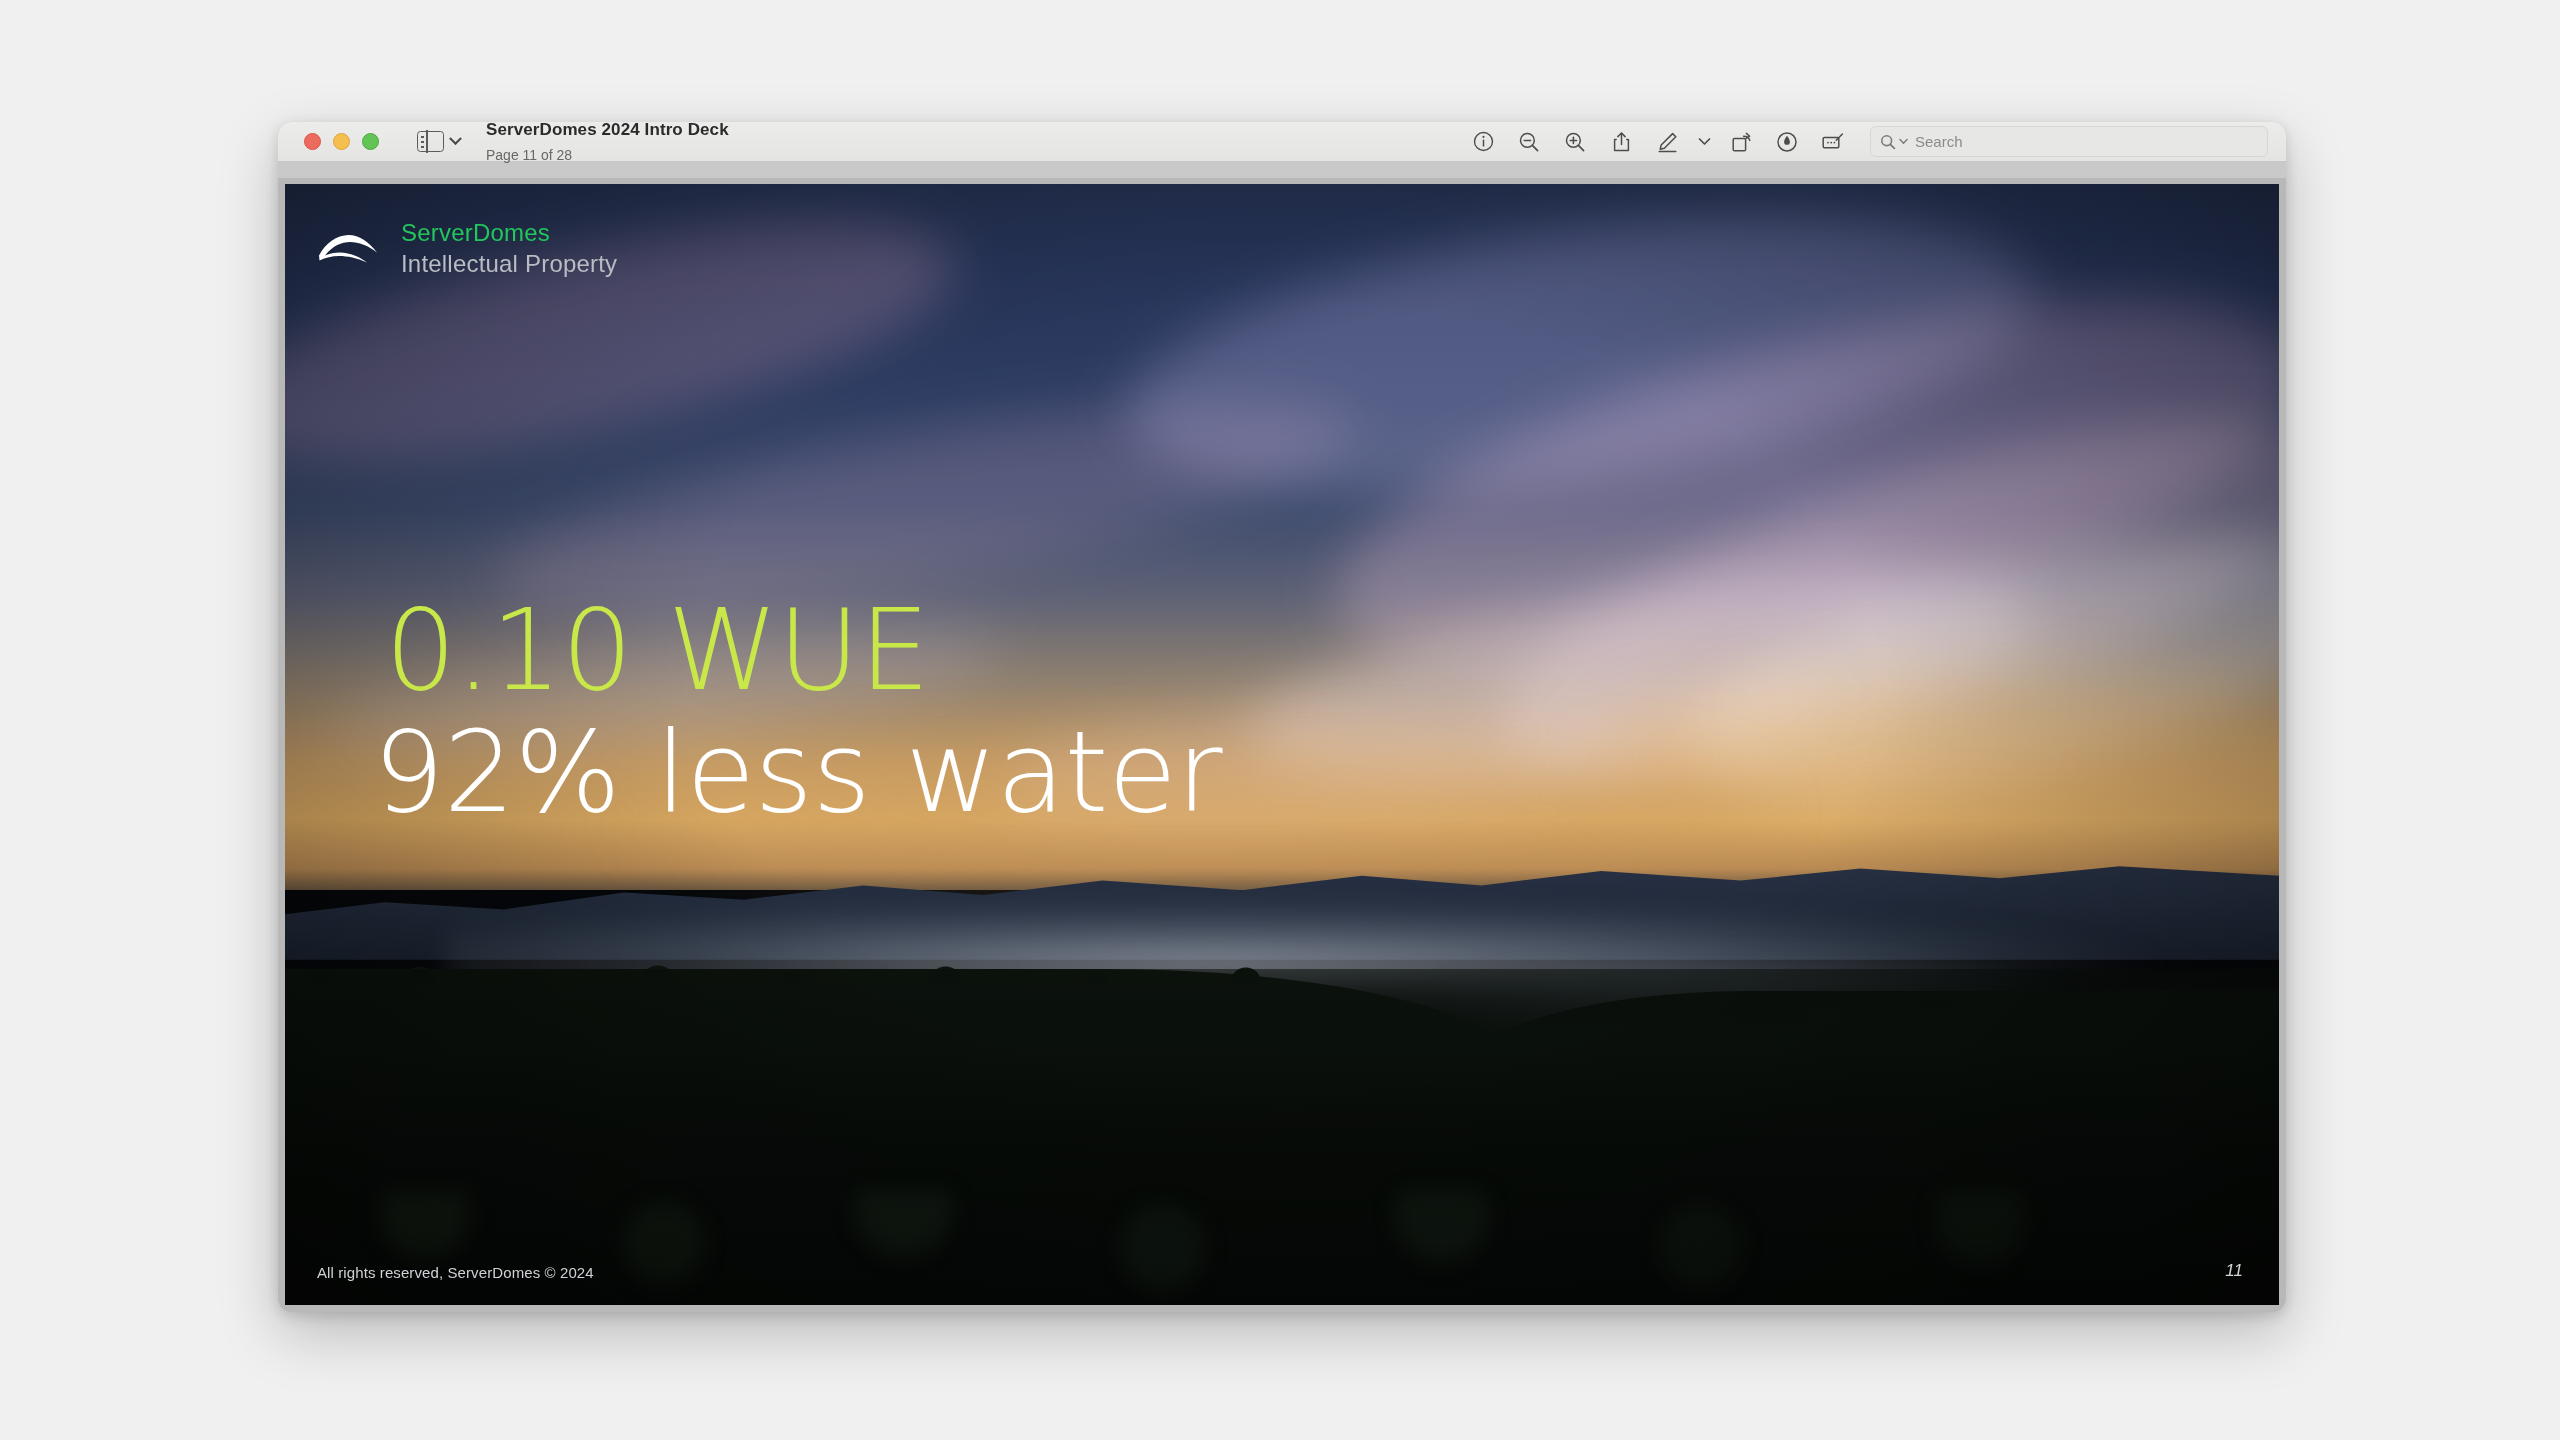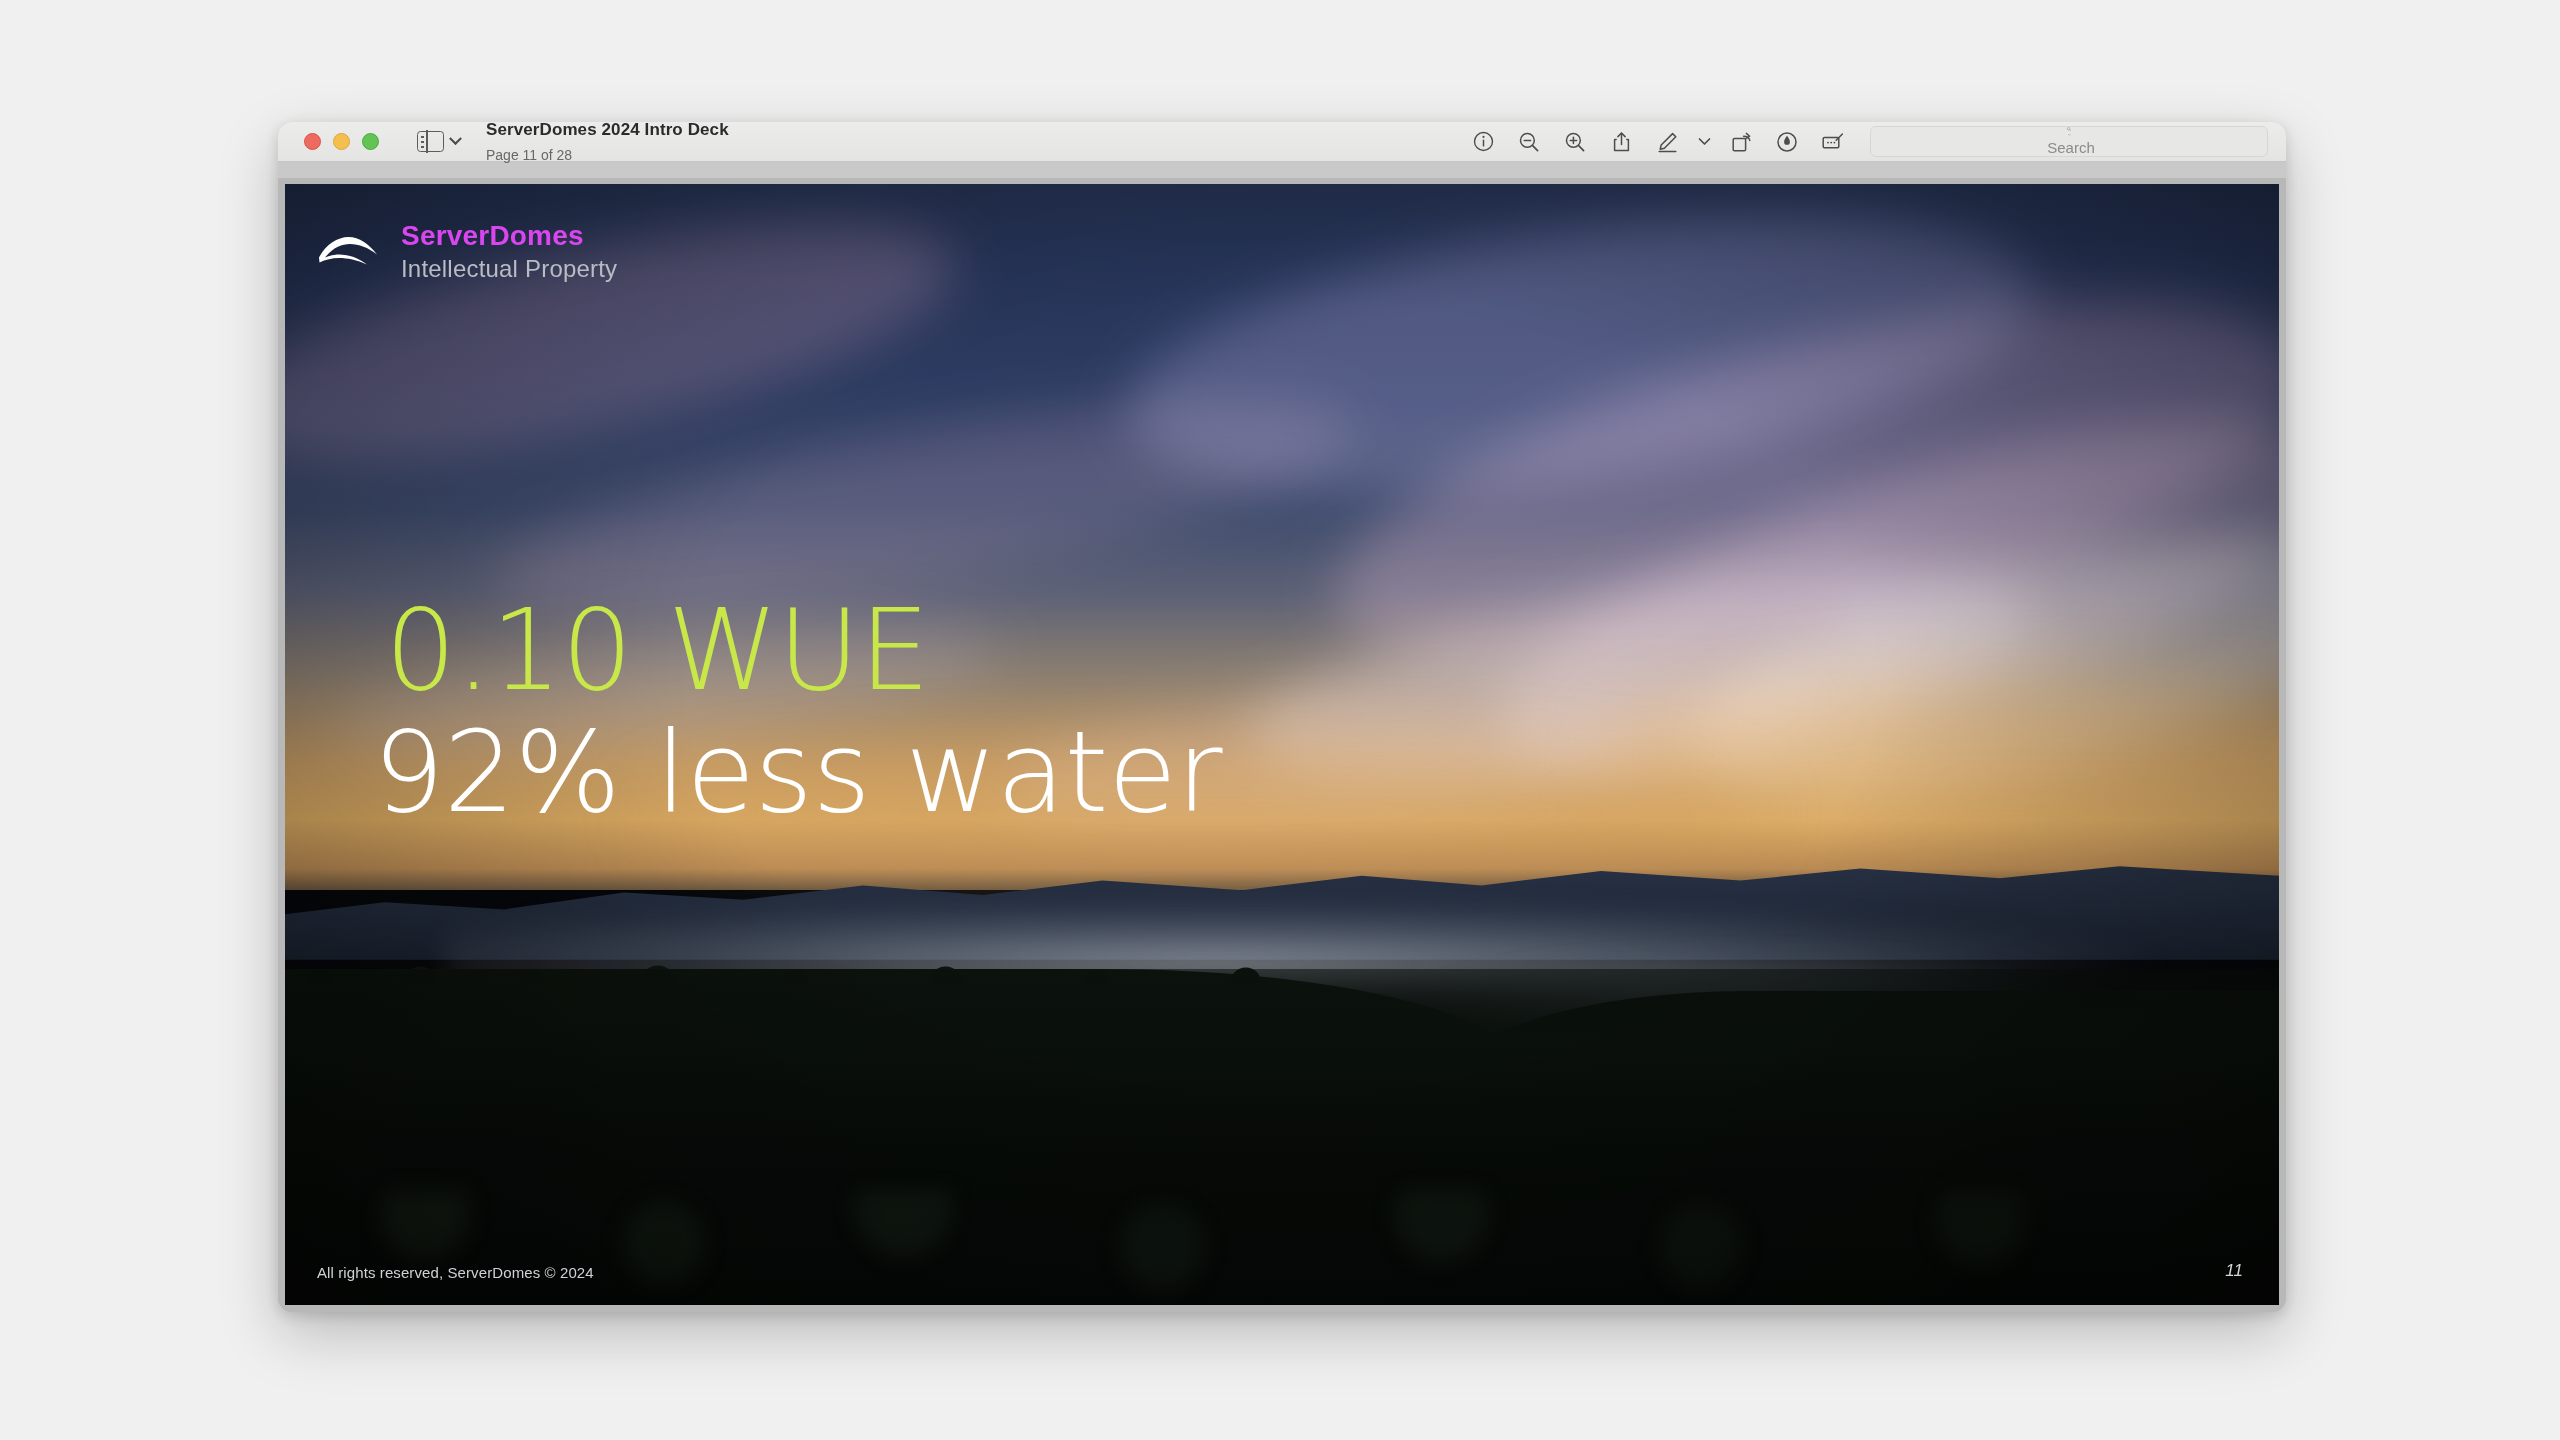--- a/index.html
+++ b/index.html
@@ -90,21 +90,20 @@
 
   .searchfield {
     width: 398px; height: 31px;
     margin-left: 14px;
     border-radius: 6px;
     background: #e7e7e5;
     border: 1px solid #d6d6d4;
     display: flex; align-items: center;
     padding: 0 9px;
     gap: 3px;
-    flex-direction: column;
   }
   .search-ph { font-size: 15px; color: #8b8b8b; margin-left: 4px; }
 
   
   .canvas {
     position: absolute;
     left: 0; right: 0;
     top: 56px; bottom: 0;
     background: #b8b8b8;
     padding: 6px 7px 7px 7px;
@@ -231,21 +230,21 @@
 
   
   .brand {
     position: absolute;
     left: 32px; top: 34px;
     display: flex; align-items: center; gap: 22px;
   }
   .logo-wing { width: 62px; height: 34px; }
   .brand-text { line-height: 1.28; }
   .brand-name {
-    font-size: 28px; color: #d946ef; font-weight: 700;
+    font-size: 24px; color: #22c55e; font-weight: 400;
     letter-spacing: 0.2px;
   }
   .brand-sub {
     font-size: 24px; color: #b9bcc2; font-weight: 400;
     letter-spacing: 0.2px;
   }
 
   .headline {
     position: absolute;
     left: 100px; top: 36.5%;

